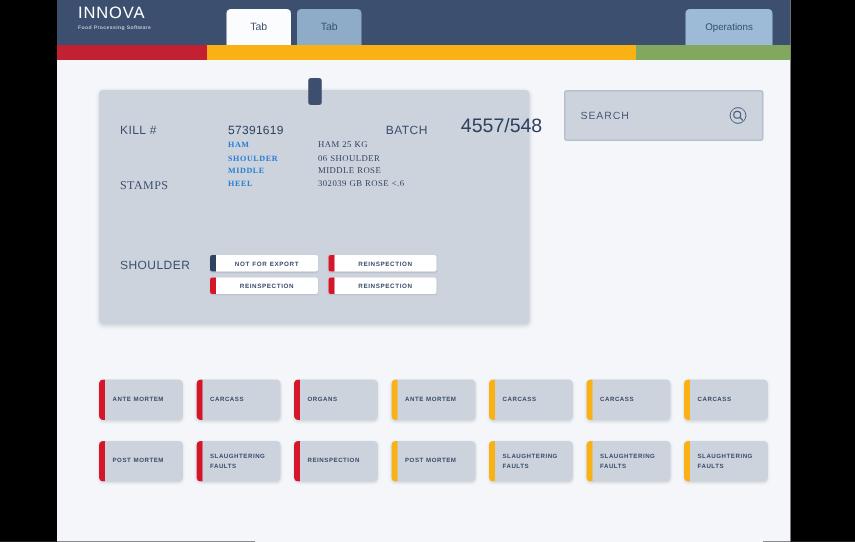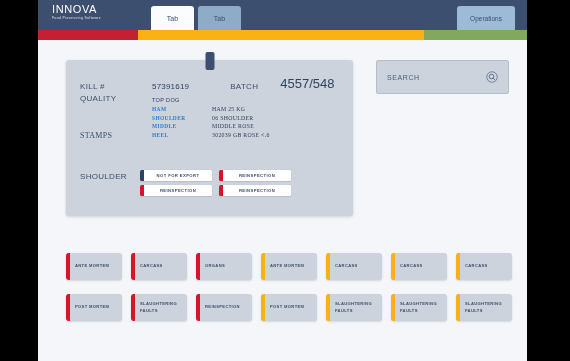--- a/index.html
+++ b/index.html
@@ -182,21 +182,21 @@
   .val {
     font-size: 8px;
     color: #2f4260;
     letter-spacing: 0.2px;
   }
   .val.small { font-size: 5.6px; letter-spacing: 0.3px; }
   .batch-lbl {
     font-size: 8px;
     color: #3c4f6e;
     letter-spacing: 0.3px;
-    margin-left: 29px;
+    margin-left: 56px;
   }
   .batch-val {
     font-size: 13px;
     color: #2f4260;
     margin-left: 10px;
   }
 
   .stamps-wrap { display: flex; font-family: Liberation Serif, serif; }
   .stamps-list { flex: 1; }
   .stamp-row {
@@ -365,24 +365,20 @@
       <div class="card-handle"></div>
       <div class="card-body">
 
         <div class="row">
           <span class="lbl">KILL #</span>
           <span class="val">57391619</span>
           <span class="batch-lbl">BATCH</span>
           <span class="batch-val">4557/548</span>
         </div>
 
-        <div class="row">
-          <span class="lbl">QUALITY</span>
-          <span class="val small">TOP DOG</span>
-        </div>
 
         <div class="row stamps-wrap">
           <span class="lbl">STAMPS</span>
           <div class="stamps-list">
             <div class="stamp-row">
               <span class="stamp-key">HAM</span>
               <span class="stamp-desc">HAM 25 KG</span>
             </div>
             <div class="stamp-row">
               <span class="stamp-key">SHOULDER</span>

